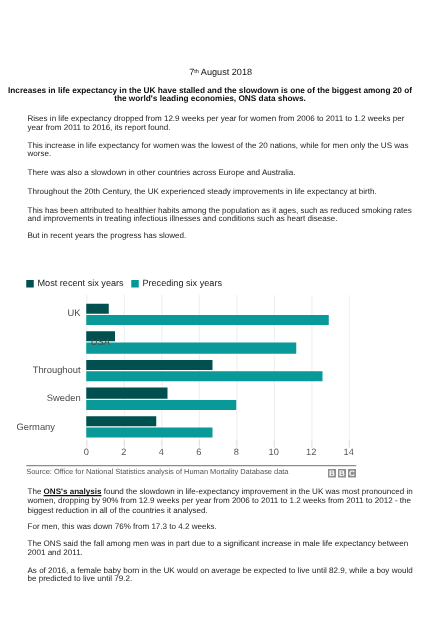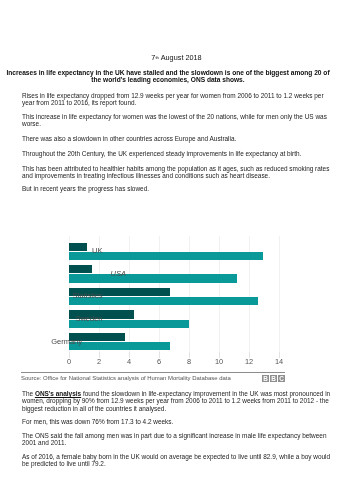--- a/index.html
+++ b/index.html
@@ -22,21 +22,21 @@
   .legend{position:absolute;left:-1px;top:29px;display:flex;align-items:center;}
   .legend-item{display:flex;align-items:center;font-size:7.3px;color:#1a1a1a;white-space:nowrap;}
   .legend-item + .legend-item{margin-left:6px;}
   .swatch{width:6px;height:6px;display:inline-block;background:#00504f;margin-right:3px;}
   .swatch.sw2{background:#099;}
 
   .plot{position:absolute;left:0;top:0;width:353px;height:500px;pointer-events:none;}
   .gridline{position:absolute;width:1px;background:#f1f1f1;}
   .tickline{position:absolute;width:1px;background:#e3e3e3;}
   .bar{position:absolute;}
-  .cat-label{position:absolute;font-size:7.5px;color:#4a4a4a;text-align:right;line-height:7px;padding-left:38px;}
+  .cat-label{position:absolute;font-size:7.5px;color:#4a4a4a;text-align:right;line-height:7px;}
   .tick-label{position:absolute;font-size:7.4px;color:#555;text-align:center;line-height:7px;}
 
   .source-rule{position:absolute;left:21px;top:372px;width:264px;height:1.2px;background:#8c8c8c;}
   .source{position:absolute;left:21px;top:374.8px;font-size:5.95px;line-height:7px;color:#555;white-space:nowrap;}
   .bbc-logo{position:absolute;left:262px;top:375px;line-height:0;}
   .bbc-svg{display:block;}
   .bbc-svg text{font-family:"Liberation Sans",sans-serif;font-size:6.4px;font-weight:bold;}
 </style>
 </head>
 <body>
@@ -57,20 +57,30 @@
       <p class="body">Throughout the 20th Century, the UK experienced steady improvements in life expectancy at birth.</p>
     </div>
   <div class="body-block" style="top:165px">
       <p class="body">This has been attributed to healthier habits among the population as it ages, such as reduced smoking rates and improvements in treating infectious illnesses and conditions such as heart disease.</p>
     </div>
   <div class="body-block" style="top:185px">
       <p class="body">But in recent years the progress has slowed.</p>
     </div>
 
   <div class="chart">
+    <div class="legend">
+      <div class="legend-item">
+        <span class="swatch"></span>
+        <span class="legend-label">Most recent six years</span>
+      </div>
+      <div class="legend-item">
+        <span class="swatch sw2"></span>
+        <span class="legend-label">Preceding six years</span>
+      </div>
+    </div>
   </div>
   <div class="plot">
     <div class="grid-layer">
         <div class="gridline" style="left: 69px; top: 235.8px; height: 116.2px;"></div>
         <div class="gridline" style="left: 99px; top: 235.8px; height: 116.2px;"></div>
         <div class="gridline" style="left: 129px; top: 235.8px; height: 116.2px;"></div>
         <div class="gridline" style="left: 159px; top: 235.8px; height: 116.2px;"></div>
         <div class="gridline" style="left: 189px; top: 235.8px; height: 116.2px;"></div>
         <div class="gridline" style="left: 219px; top: 235.8px; height: 116.2px;"></div>
         <div class="gridline" style="left: 249px; top: 235.8px; height: 116.2px;"></div>
@@ -84,21 +94,21 @@
         <div class="bar" style="left: 69px; top: 287.8px; width: 100.5px; height: 8.2px; background: rgb(0, 80, 79);"></div>
         <div class="bar" style="left: 69px; top: 297px; width: 189px; height: 8.2px; background: rgb(9, 153, 153);"></div>
         <div class="bar" style="left: 69px; top: 310.45px; width: 64.5px; height: 8.2px; background: rgb(0, 80, 79);"></div>
         <div class="bar" style="left: 69px; top: 319.65px; width: 120px; height: 8.2px; background: rgb(9, 153, 153);"></div>
         <div class="bar" style="left: 69px; top: 333.1px; width: 55.5px; height: 8.2px; background: rgb(0, 80, 79);"></div>
         <div class="bar" style="left: 69px; top: 342.3px; width: 100.5px; height: 8.2px; background: rgb(9, 153, 153);"></div>
       </div>
     <div class="cat-layer">
         <div class="cat-label" style="left: 0px; width: 64.5px; top: 247px;">UK</div>
         <div class="cat-label" style="left: 0px; width: 88px; top: 269.65px; font-style: italic;">USA</div>
-        <div class="cat-label" style="left: 0px; width: 64.5px; top: 292.3px;">Statistics</div>
+        <div class="cat-label" style="left: 0px; width: 64.5px; top: 292.3px;">Throughout</div>
         <div class="cat-label" style="left: 0px; width: 64.5px; top: 314.95px;">Sweden</div>
         <div class="cat-label" style="left: 0px; width: 44px; top: 337.6px;">Germany</div>
       </div>
     <div class="tick-layer">
         <div class="tickline" style="left: 69px; top: 352px; height: 5.5px;"></div>
         <div class="tick-label" style="left: 59px; width: 20px; top: 358px;">0</div>
         <div class="tickline" style="left: 99px; top: 352px; height: 5.5px;"></div>
         <div class="tick-label" style="left: 89px; width: 20px; top: 358px;">2</div>
         <div class="tickline" style="left: 129px; top: 352px; height: 5.5px;"></div>
         <div class="tick-label" style="left: 119px; width: 20px; top: 358px;">4</div>

